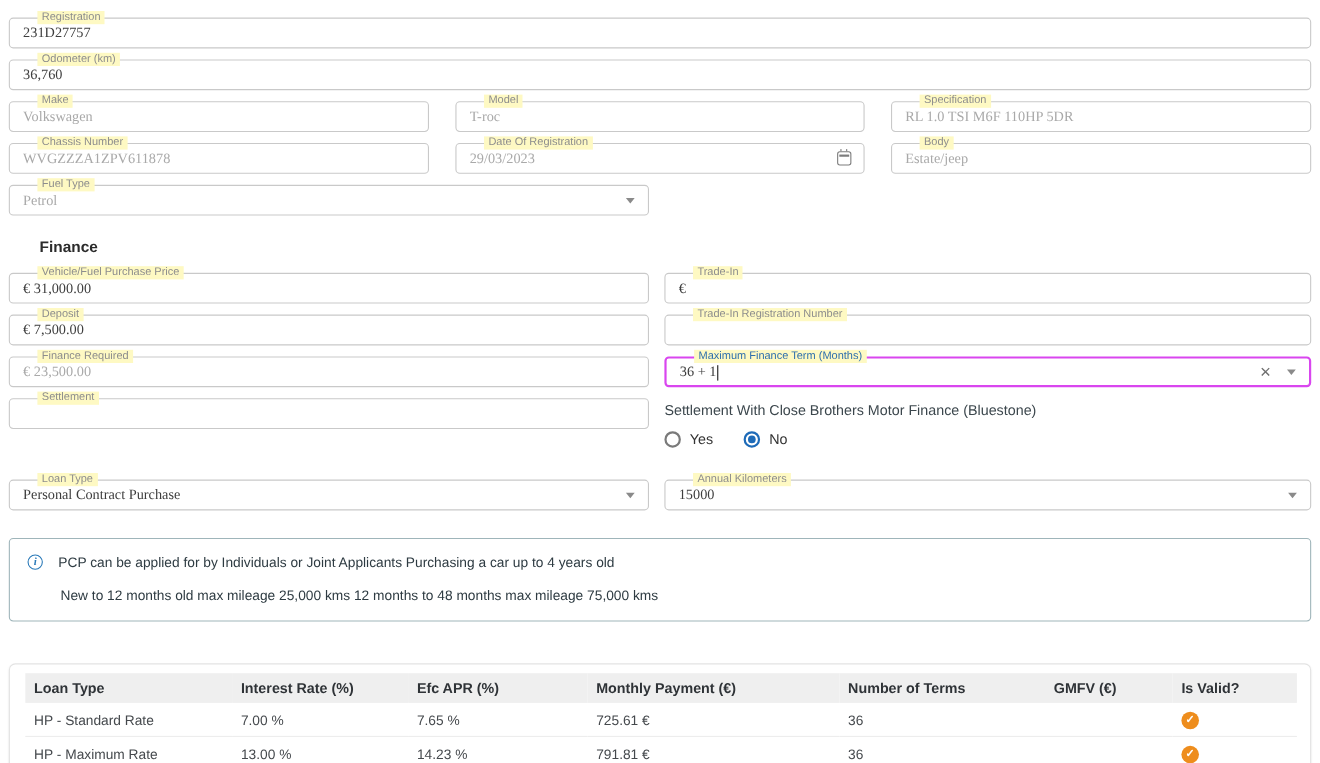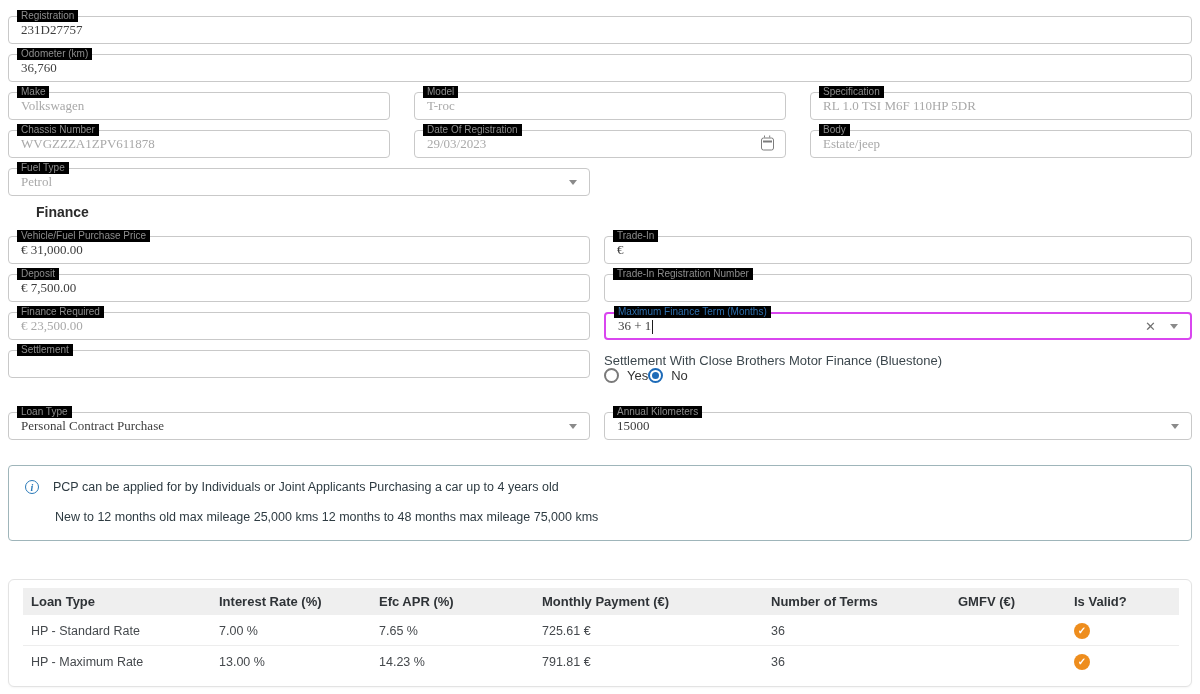--- a/index.html
+++ b/index.html
@@ -3,21 +3,21 @@
 <meta charset="utf-8">
 <style>
   * { box-sizing: border-box; margin: 0; padding: 0; }
   html, body { width: 1200px; height: 694px; background: #fff; overflow: hidden;
     font-family: "Liberation Sans", sans-serif; }
   .page { width: 1200px; height: 694px; padding: 16px 8px 0 8px; position: relative; }
 
   
   .field { position: relative; border: 1px solid #c9c9c9; border-radius: 4px;
     height: 28px; background: #fff; }
-  .flabel { position: absolute; top: -7px; left: 8px; background: #000000; padding: 0 4px;
+  .flabel { position: absolute; top: -7px; left: 25px; background: #fef9c3; padding: 0 4px;
     font-size: 10px; color: #8d8d8d; line-height: 12px; white-space: nowrap; }
   .fvalue { position: absolute; left: 12px; top: 50%; transform: translateY(-50%);
     font-size: 13px; color: #3d3d3d; white-space: nowrap; font-family: Liberation Serif, serif; }
   .field.disabled .fvalue { color: #a9a9a9; }
   .field.focused { border: 2px solid #d946ef; }
   .field.focused .flabel { color: #2e6fad; top: -8px; }
   .caret { position: absolute; right: 12px; top: 50%; margin-top: -2px;
     width: 0; height: 0; border-left: 4px solid transparent; border-right: 4px solid transparent;
     border-top: 5px solid #8a8a8a; }
   .clear-x { position: absolute; right: 34px; top: 50%; transform: translateY(-50%);
@@ -30,29 +30,29 @@
     height: 1.4px; background: #7d7d7d; }
   .cal-icon::after { content: ""; position: absolute; top: -3.4px; left: 1.6px;
     width: 1.6px; height: 2.6px; background: #7d7d7d; box-shadow: 5.2px 0 0 #7d7d7d; }
 
   
   .row-full { margin-bottom: 10px; }
   .row-3 { display: grid; grid-template-columns: 382px 372px 382px;
     justify-content: space-between; margin-bottom: 10px; }
   .half-w { width: 582px; }
   .section-title { font-size: 14px; font-weight: bold; color: #2b2b2b;
-    margin: 8px 0 16px 0; padding-left: 28px; }
+    margin: 20px 0 16px 0; padding-left: 28px; }
   .fin-grid { display: grid; grid-template-columns: 582px 588px;
     justify-content: space-between; row-gap: 10px; }
   .loan-row { margin-top: 19px; }
 
   
   .settle-block { padding-top: 3px; }
-  .settle-q { font-size: 13px; color: #3c474d; }
-  .radio-group { display: flex; align-items: center; }
+  .settle-q { font-size: 13px; color: #3c474d; margin-bottom: 12px; }
+  .radio-group { display: flex; align-items: center; gap: 28px; }
   .radio-opt { display: flex; align-items: center; gap: 8px; font-size: 13px; color: #333; }
   .radio-circle { width: 15px; height: 15px; border: 2px solid #7a7a7a; border-radius: 50%;
     position: relative; flex: 0 0 auto; }
   .radio-circle.checked { border-color: #1e6bb8; }
   .radio-circle.checked::after { content: ""; position: absolute; inset: 2px;
     background: #1e6bb8; border-radius: 50%; }
 
   
   .info-box { margin-top: 25px; border: 1px solid #9fb5ba; border-radius: 4px;
     background: #fff; padding: 14px 16px 16px 16px; }

